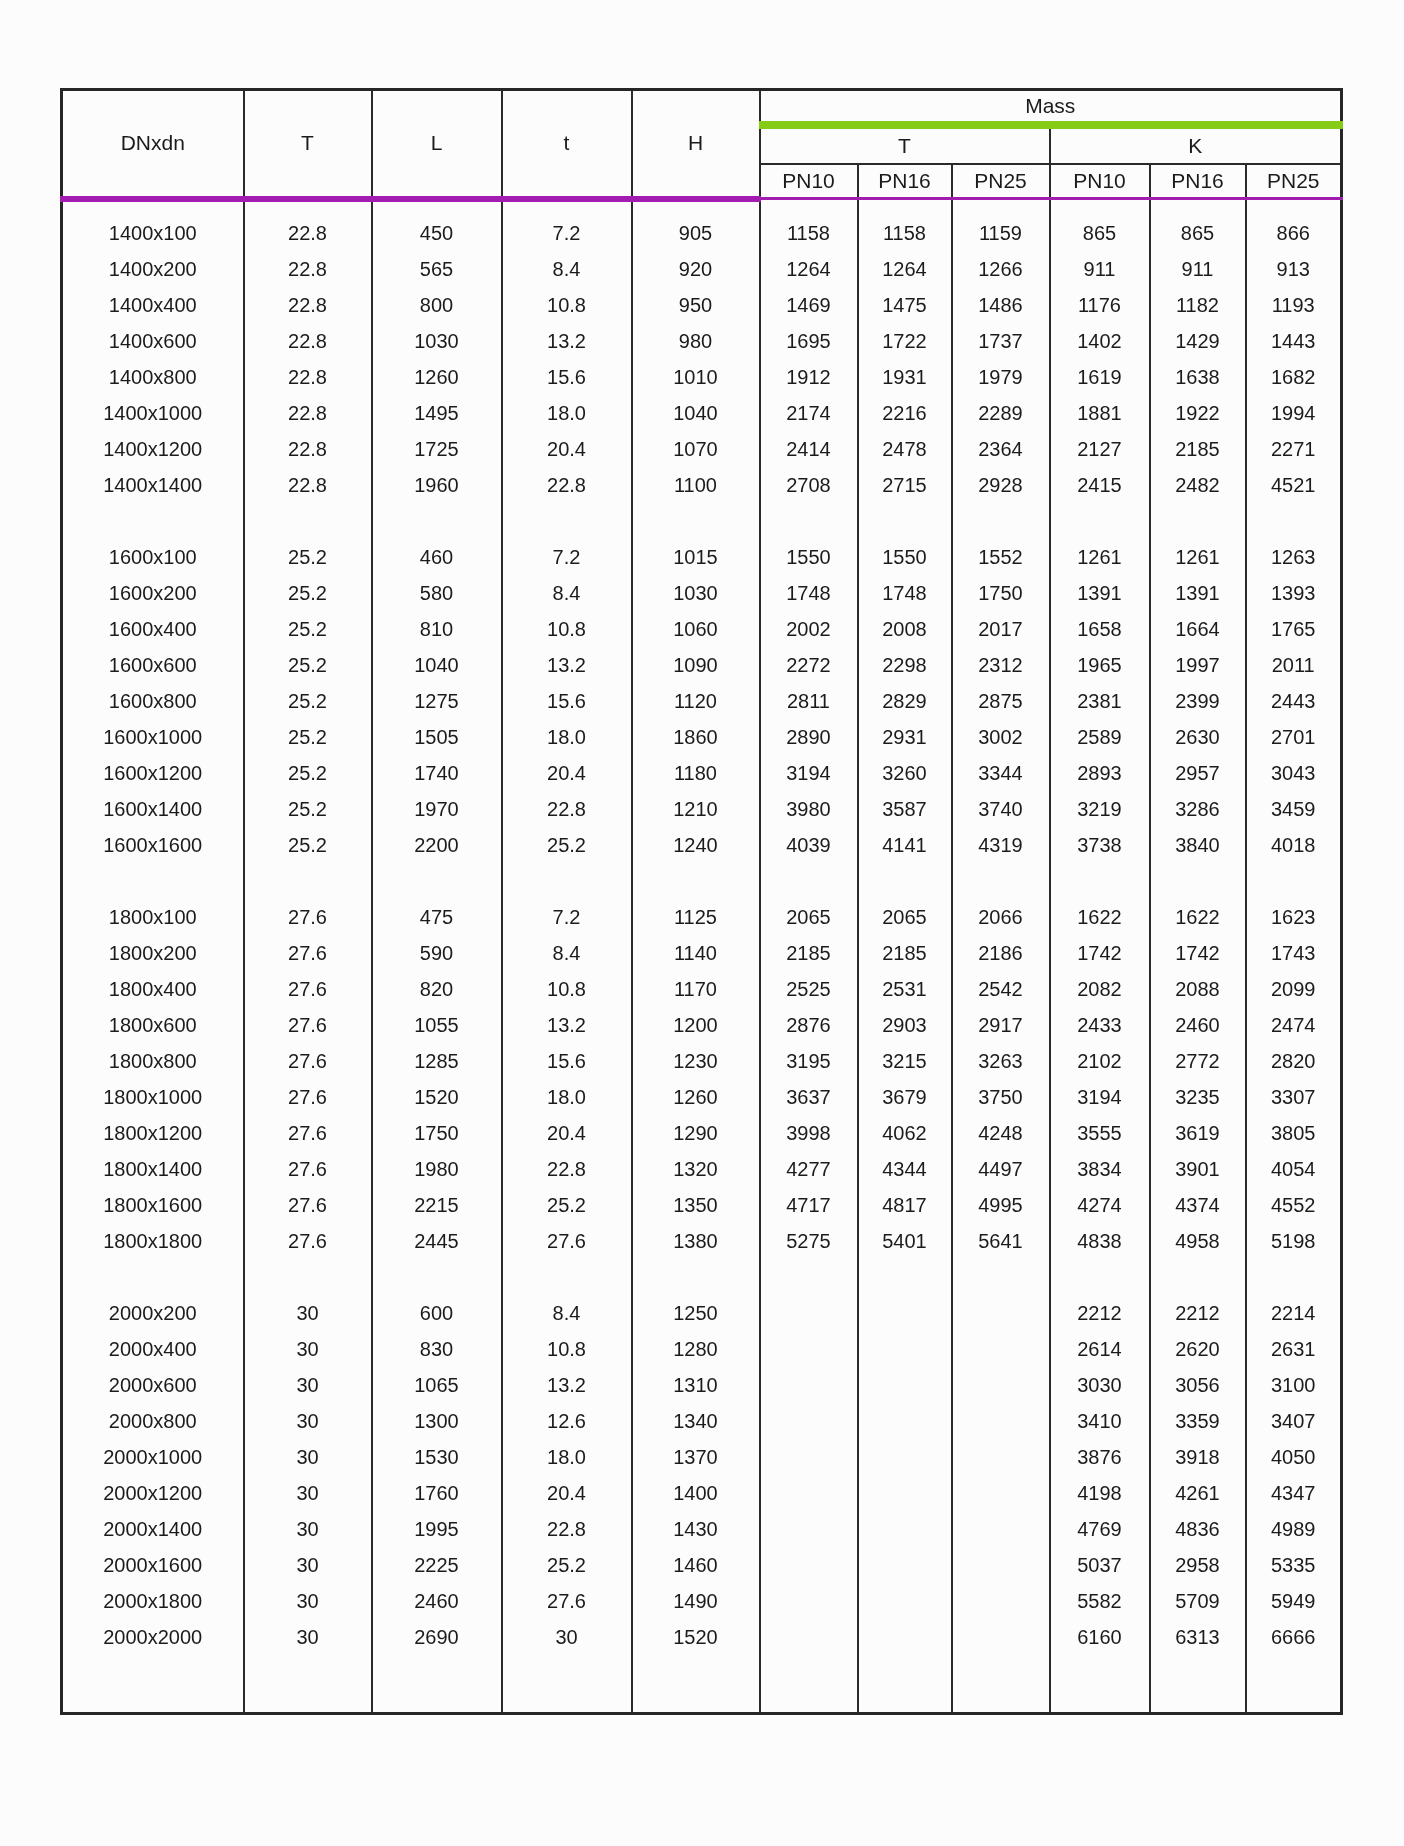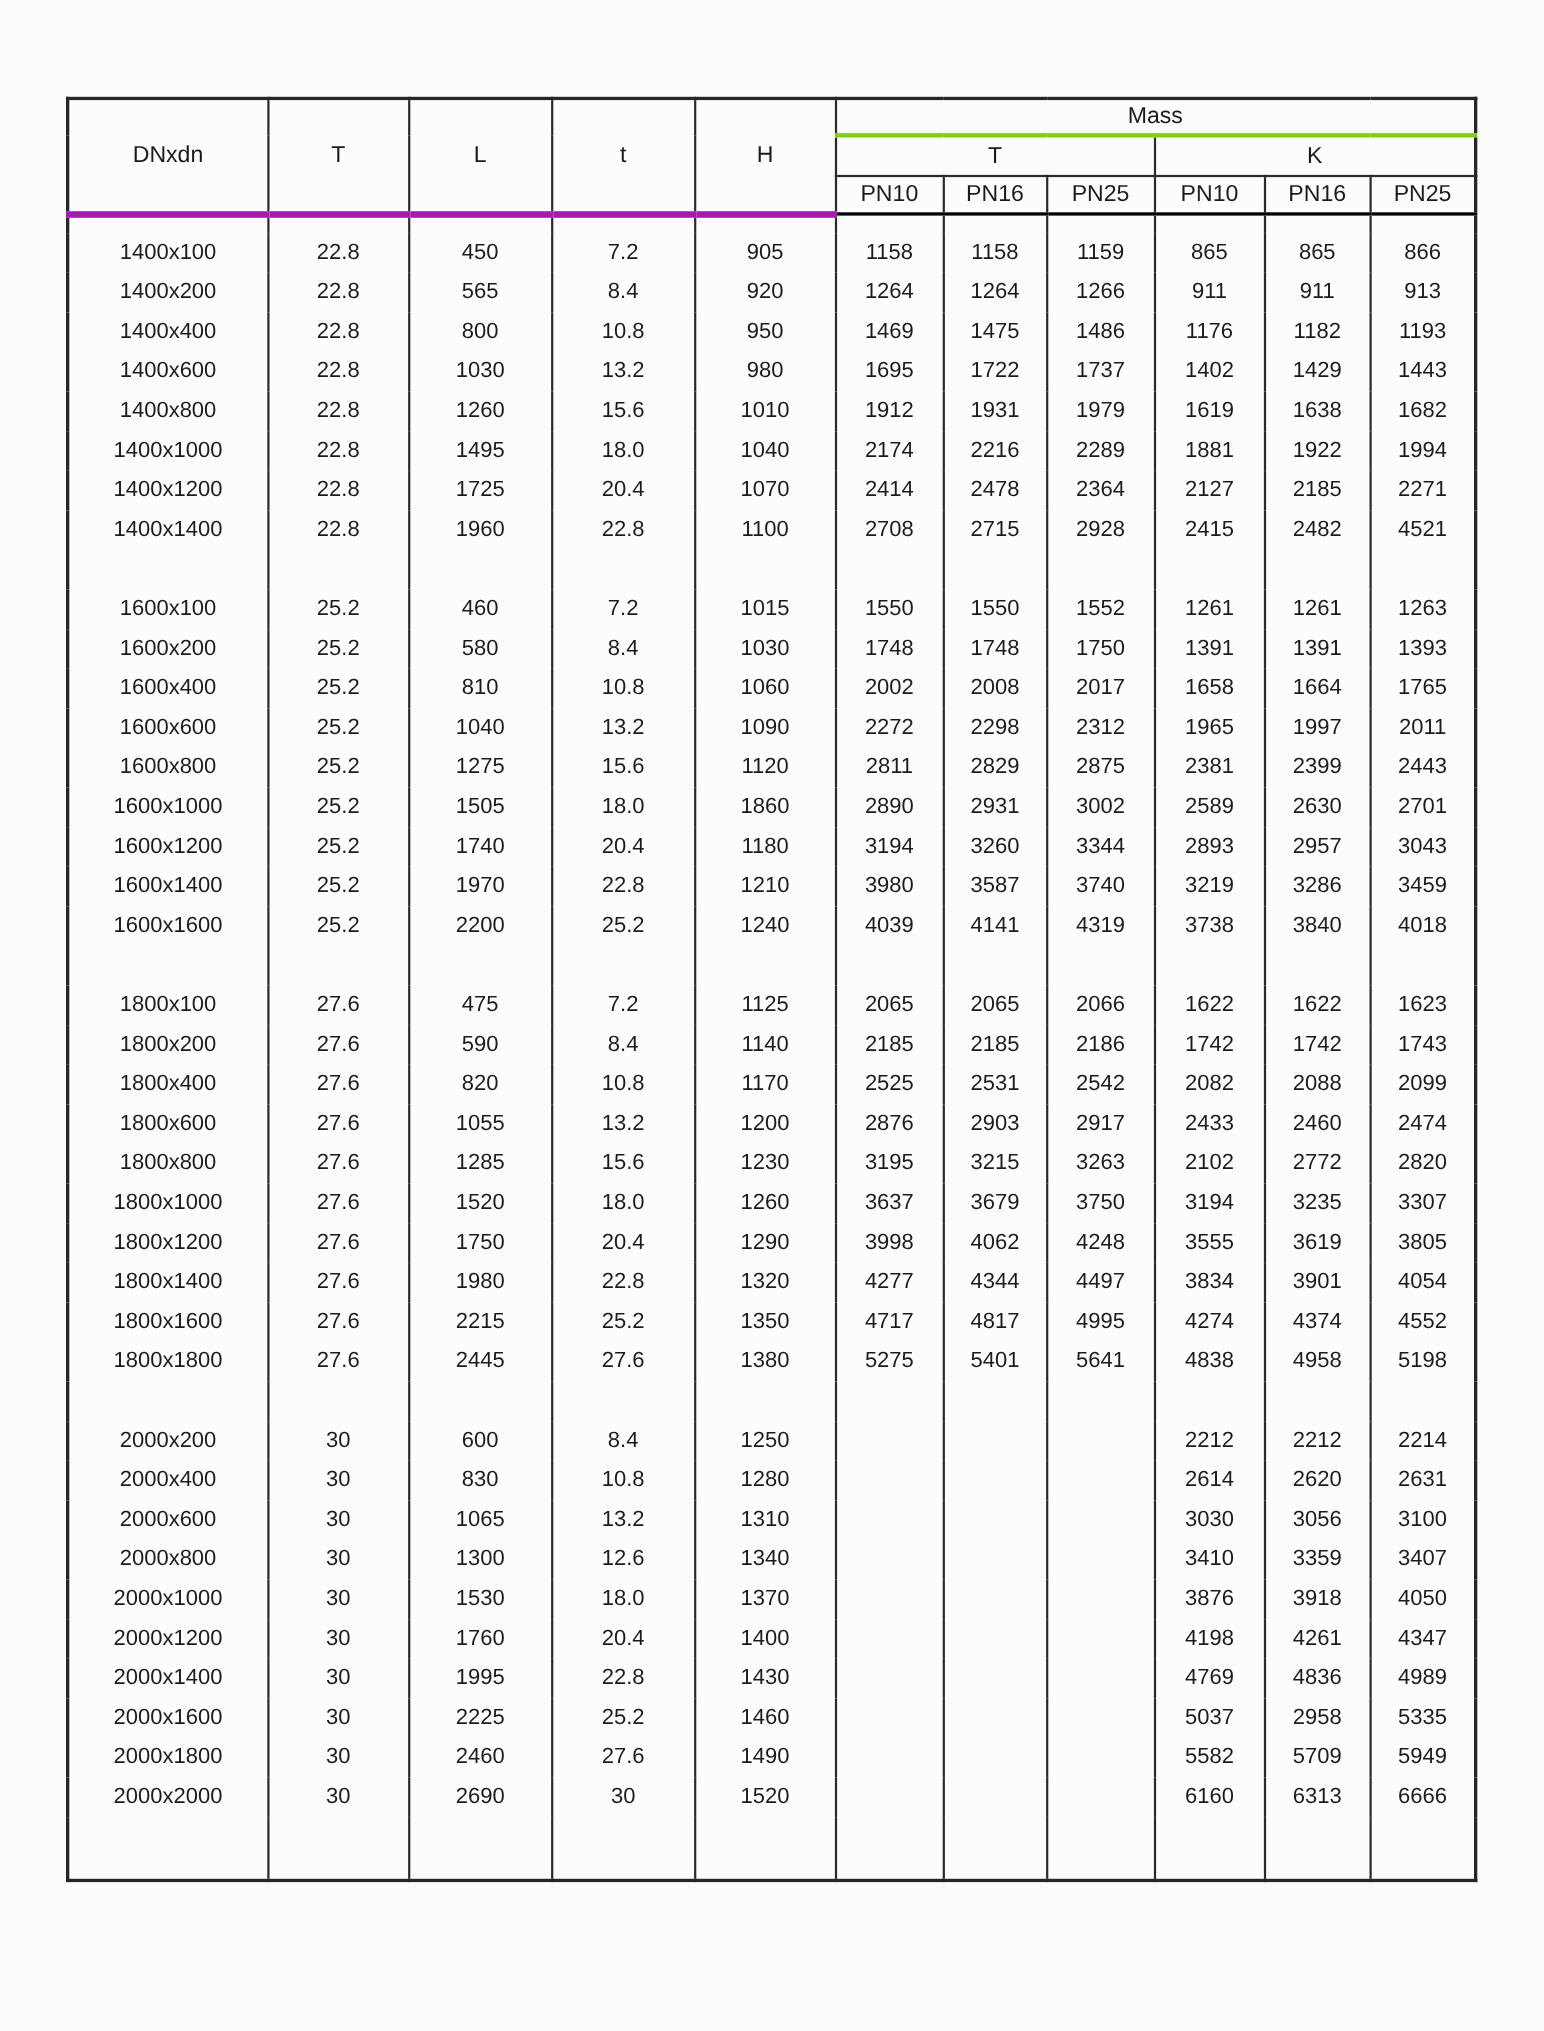--- a/index.html
+++ b/index.html
@@ -35,23 +35,23 @@
   .spec th {
     font-weight:normal;
     font-size:21px;
   }
   .spec td {
     font-size:20px;
     height:36px;
   }
   
   tr.mass-row th { height:30px; }
-  tr.mass-row th.mass-span { border-bottom:4px solid #84cc16; }
+  tr.mass-row th.mass-span { border-bottom:8px solid #84cc16; }
   tr.group-row th { height:34px; border-bottom:2px solid #2a2a2a; }
-  tr.pn-row th { height:32px; border-bottom:3px solid #000000; }
+  tr.pn-row th { height:32px; border-bottom:3px solid #a21caf; }
   th.hdr-main { border-bottom:6px solid #a21caf; }
   
   tr.pad-top td { height:14px; }
   tr.spacer td { height:36px; }
   tr.pad-bottom td { height:56px; }
 </style>
 </head>
 <body>
 
 <div class="sheet">

